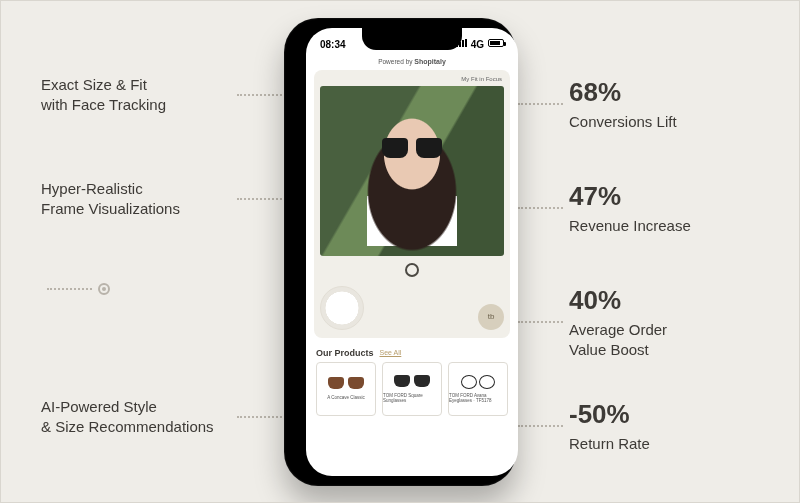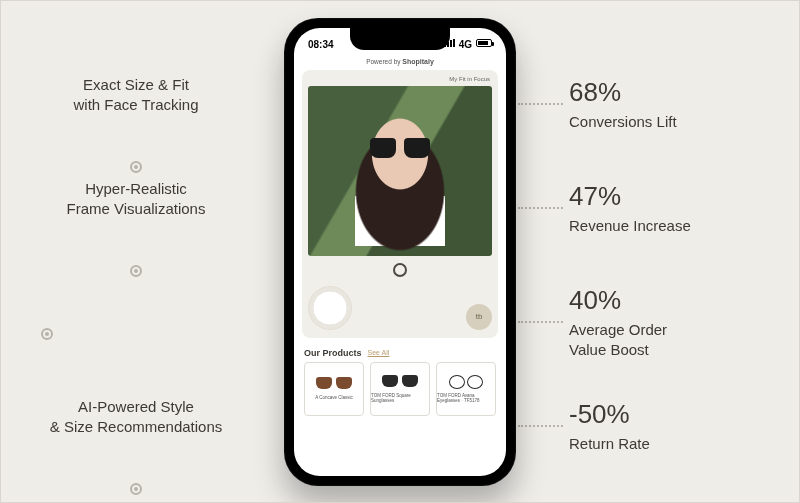--- a/index.html
+++ b/index.html
@@ -12,33 +12,33 @@
     border: 1px solid #d9d6cf;
     color: #3d3a36;
   }
 
   
   .callout {
     position: absolute;
     display: flex;
     align-items: center;
   }
-  .callout.left { left: 40px; flex-direction: column; text-align: center; }
+  .callout.left { left: 40px; flex-direction: row; text-align: left; }
   .callout.right { right: 40px; flex-direction: row-reverse; text-align: left; }
 
   .callout .txt {
     width: 190px;
     font-size: 15px;
     line-height: 1.35;
     color: #3d3a36;
   }
   .callout.right .txt .big {
     display: block;
     font-size: 26px;
-    font-weight: 400;
+    font-weight: 700;
     margin-bottom: 2px;
   }
 
   .dots {
     height: 2px;
     border-top: 2px dotted #b8b3aa;
     flex: 0 0 45px;
     margin: 0 6px;
   }
   .node {
@@ -66,20 +66,21 @@
     border-radius: 34px;
     padding: 10px;
     box-shadow: 0 18px 30px rgba(0,0,0,.28), inset 0 0 2px rgba(255,255,255,.2);
   }
   .screen {
     width: 100%; height: 100%;
     background: #fff;
     border-radius: 26px;
     overflow: hidden;
     position: relative;
+    margin-left: 12px;
   }
   .notch {
     position: absolute;
     top: 0; left: 50%;
     transform: translateX(-50%);
     width: 100px; height: 22px;
     background: #000;
     border-bottom-left-radius: 14px;
     border-bottom-right-radius: 14px;
     z-index: 5;

